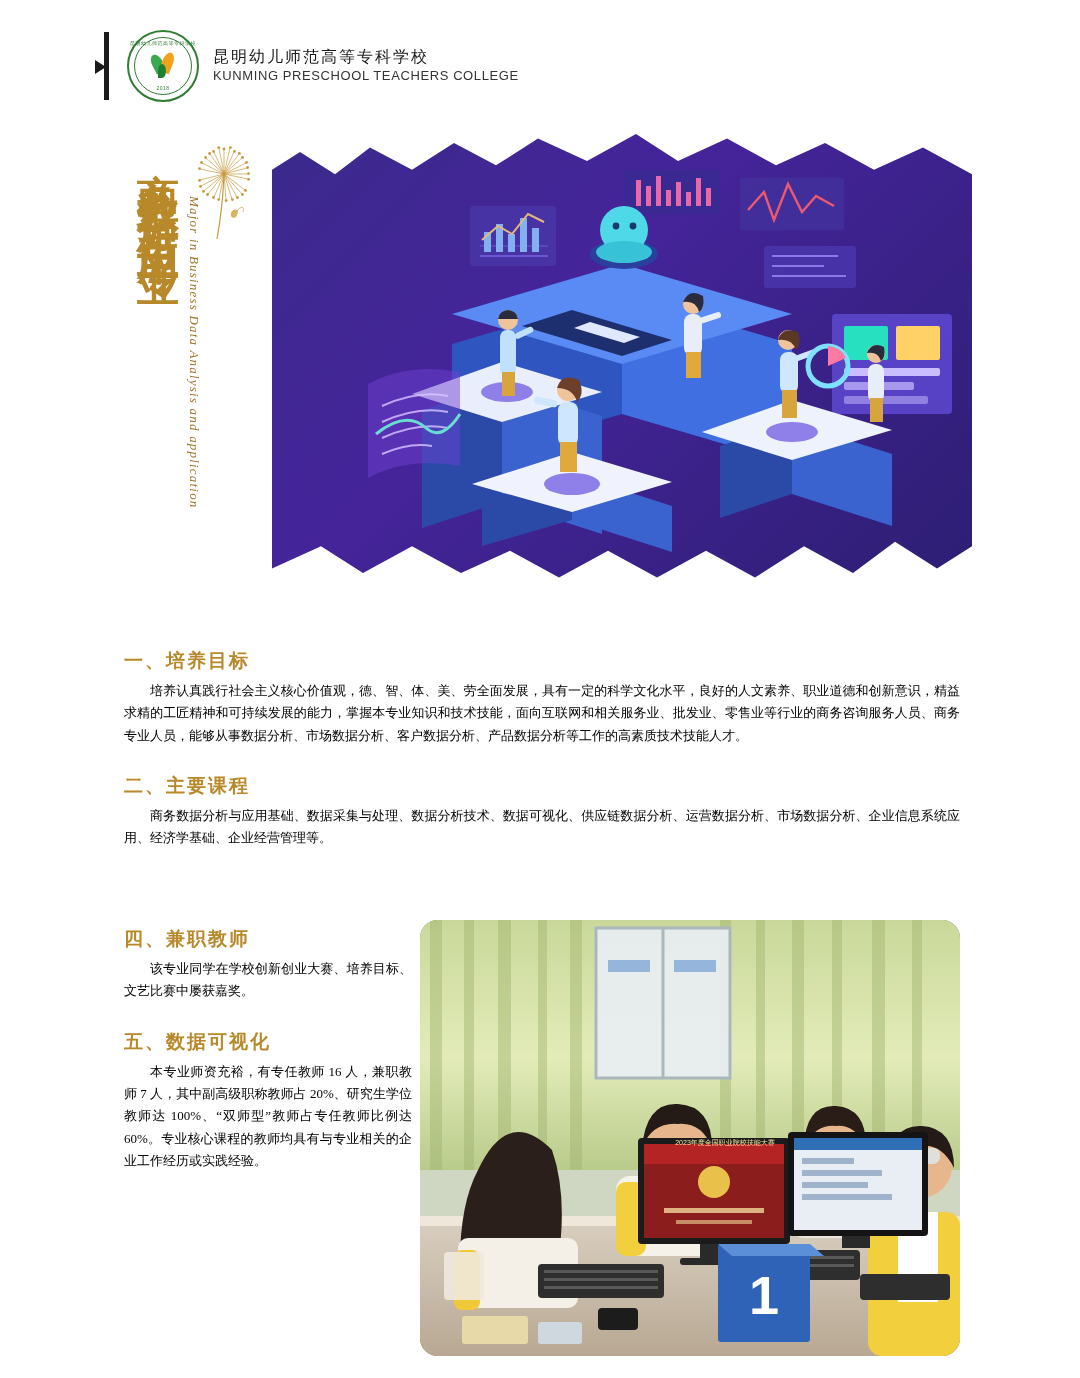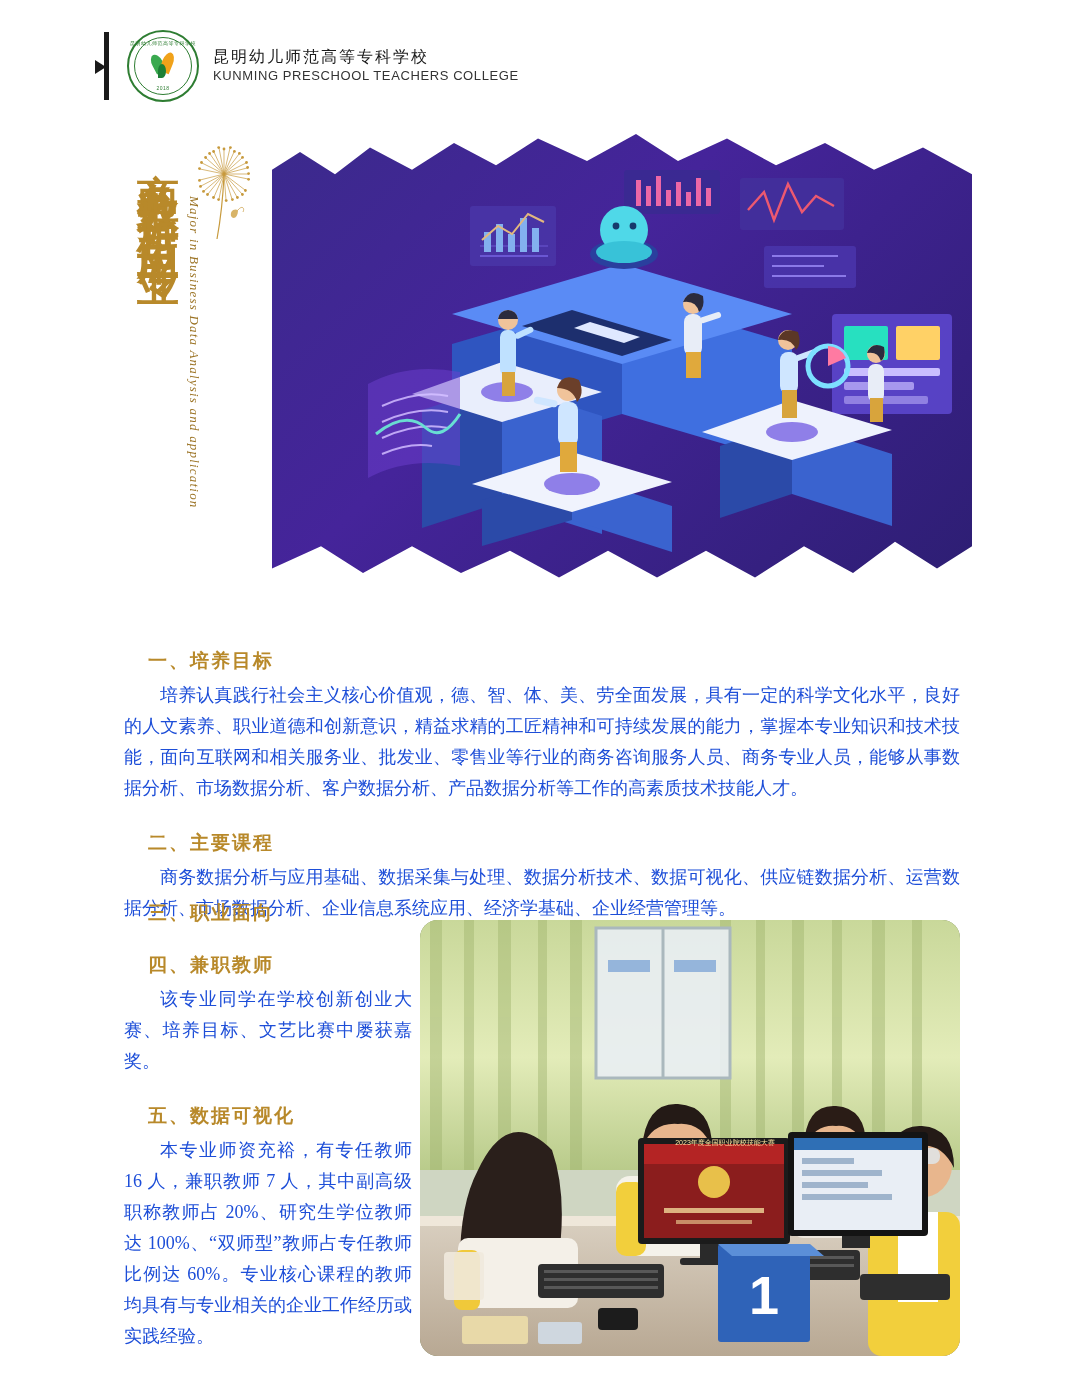--- a/index.html
+++ b/index.html
@@ -168,26 +168,25 @@
     width: 836px;
   }
   .section { margin-bottom: 10px; }
   .sec-title {
     color: #b8892a;
     font-size: 19px;
     font-weight: bold;
     letter-spacing: 2px;
     margin-bottom: 6px;
     font-family: Liberation Mono, monospace;
-    margin-left: 24px;
   }
   .sec-body {
-    font-size: 18px;
+    font-size: 13px;
     line-height: 1.72;
-    color: #1d4ed8;
+    color: #000000;
     text-align: justify;
     text-indent: 2em;
     font-family: "Liberation Serif", serif;
   }
   .sec-narrow { width: 288px; }
   .sec-narrow-2 { width: 288px; }
 
   .lower {
     position: absolute;
     left: 124px;
@@ -442,21 +441,20 @@
   </div>
   <div class="section" style="margin-top:26px;">
     <div class="sec-title">二、主要课程</div>
     <div class="sec-body">商务数据分析与应用基础、数据采集与处理、数据分析技术、数据可视化、供应链数据分析、运营数据分析、市场数据分析、企业信息系统应用、经济学基础、企业经营管理等。</div>
   </div>
 </div>
 
 <div class="lower">
   <div class="lower-left">
     <div class="section">
-      <div class="sec-title">三、职业面向</div>
     </div>
     <div class="section" style="margin-top:26px;">
       <div class="sec-title">四、兼职教师</div>
       <div class="sec-body sec-narrow">该专业同学在学校创新创业大赛、培养目标、文艺比赛中屡获嘉奖。</div>
     </div>
     <div class="section" style="margin-top:26px;">
       <div class="sec-title">五、数据可视化</div>
       <div class="sec-body sec-narrow-2">本专业师资充裕，有专任教师 16 人，兼职教师 7 人，其中副高级职称教师占 20%、研究生学位教师达 100%、“双师型”教师占专任教师比例达 60%。专业核心课程的教师均具有与专业相关的企业工作经历或实践经验。</div>
     </div>
   </div>

